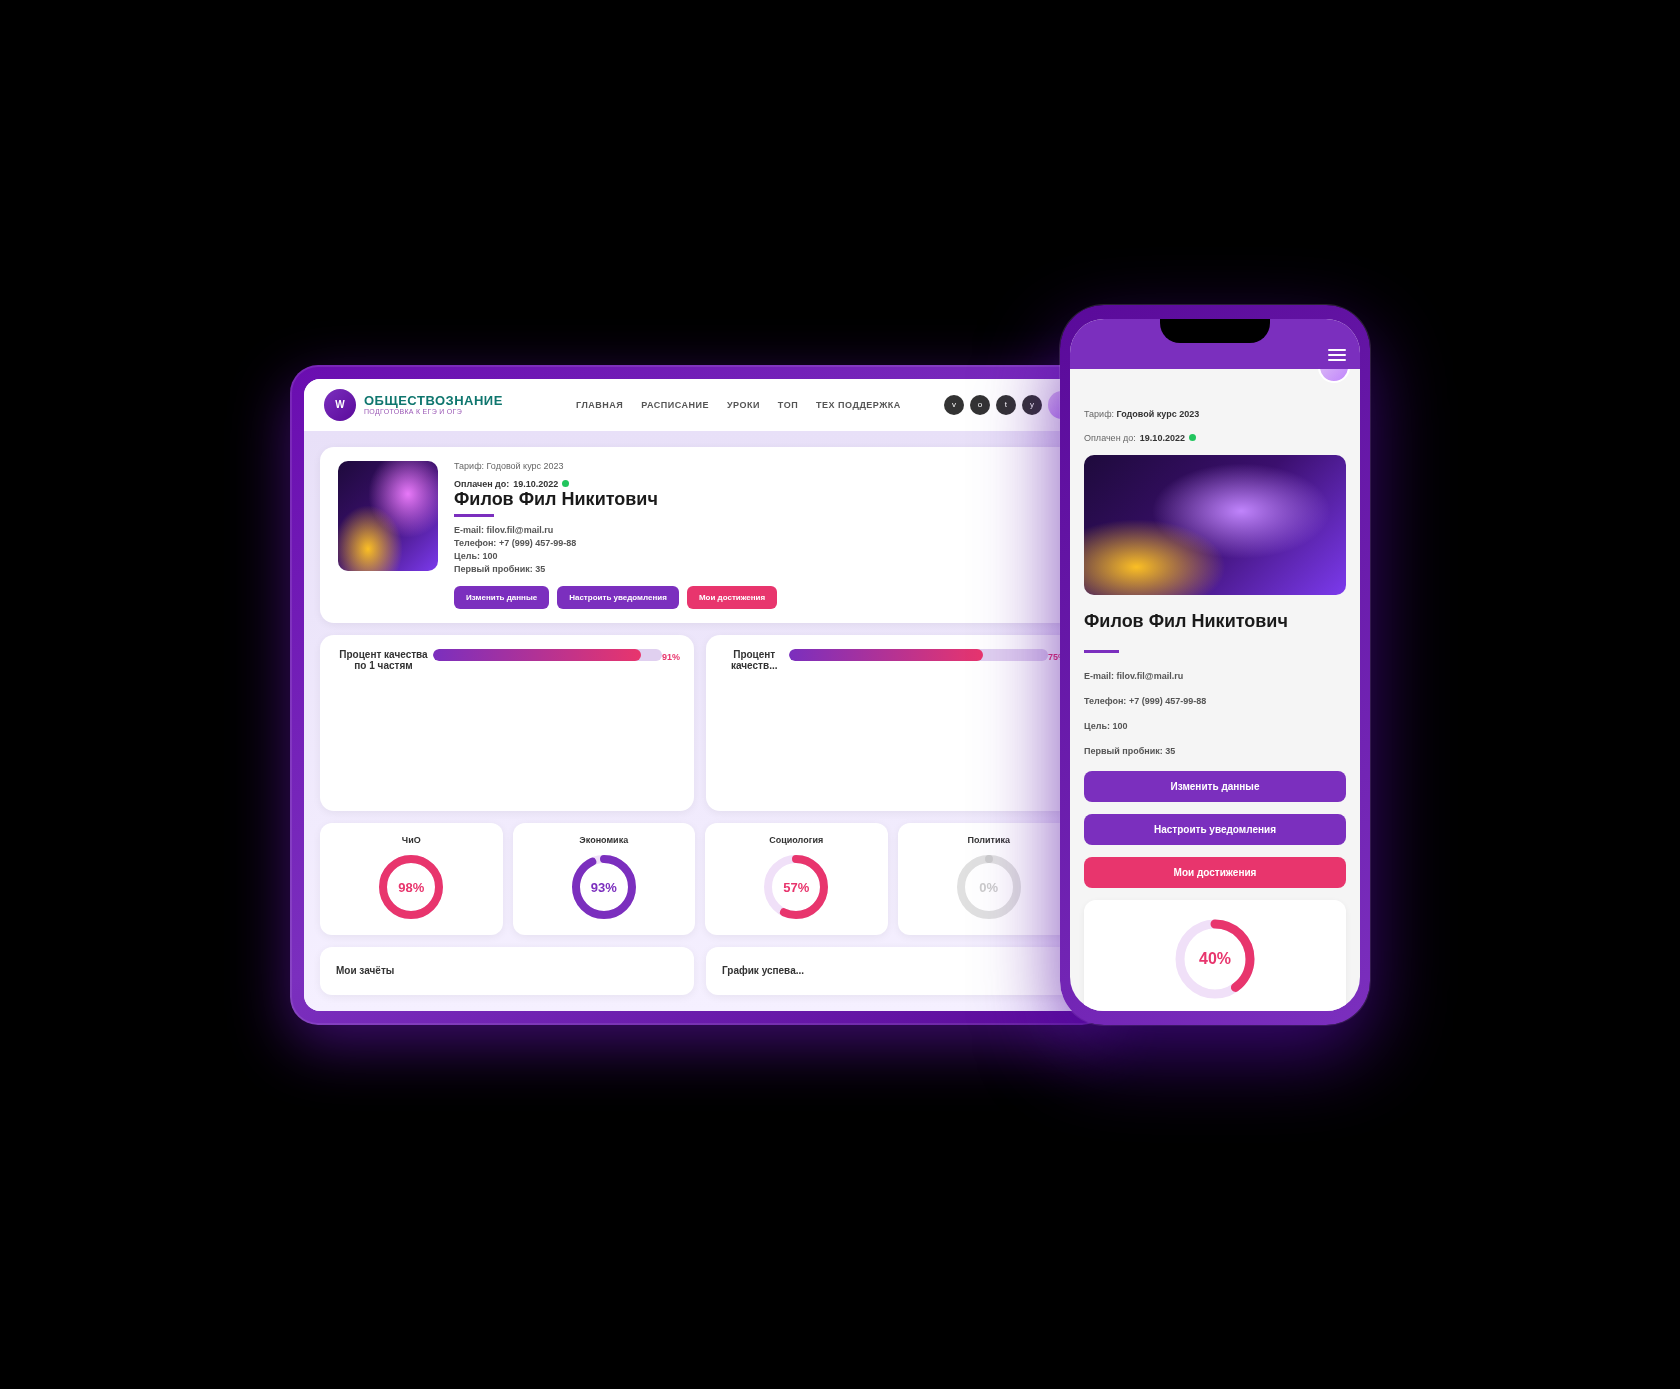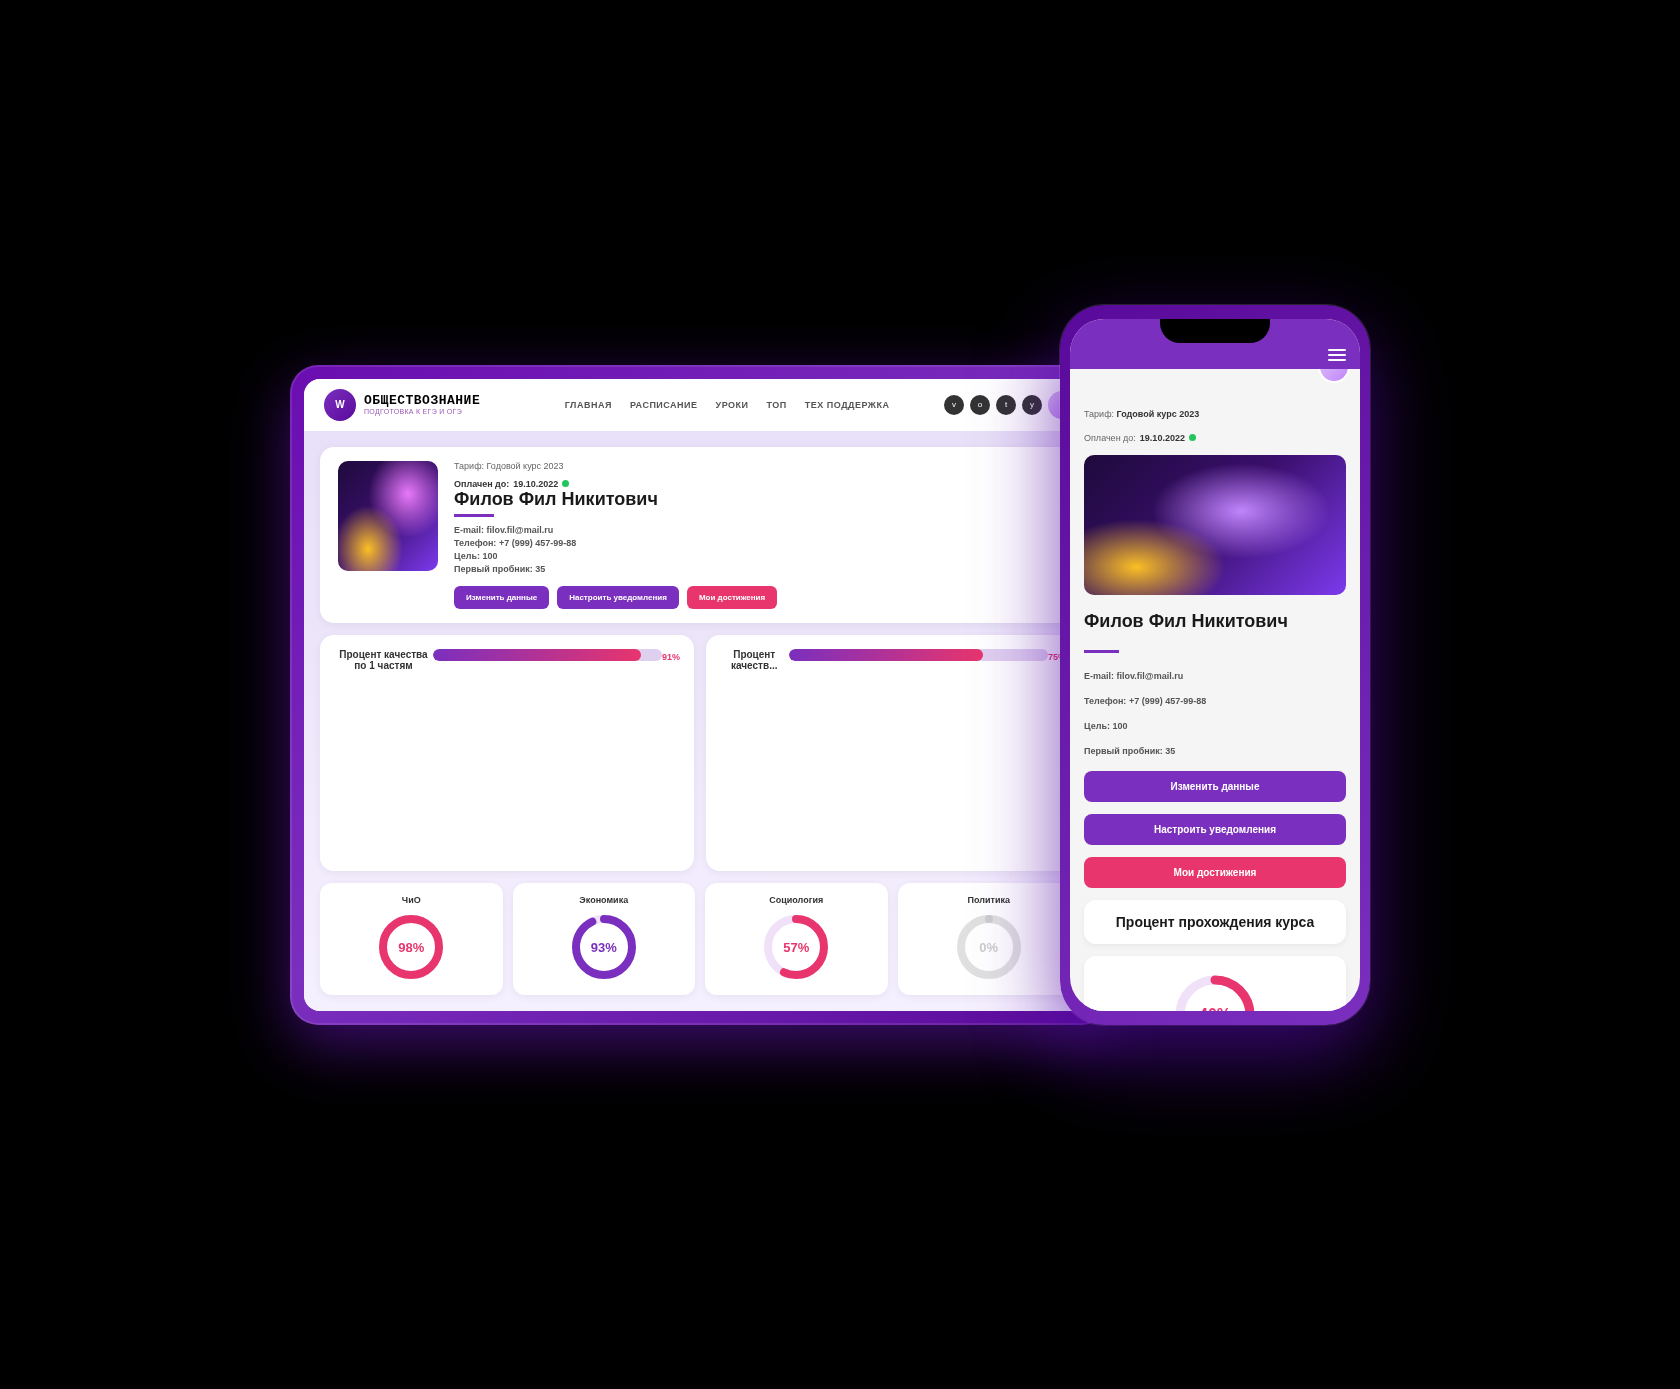--- a/index.html
+++ b/index.html
@@ -81,24 +81,23 @@
     }
 
     .logo-text {
       display: flex;
       flex-direction: column;
     }
 
     .logo-title {
       font-size: 13px;
       font-weight: 900;
-      color: #000000;
+      color: #0f766e;
       letter-spacing: 0.5px;
       line-height: 1.1;
-      font-family: Liberation Mono, monospace;
     }
 
     .logo-subtitle {
       font-size: 7px;
       color: #9b59b6;
       letter-spacing: 0.3px;
     }
 
     .nav-links {
       display: flex;
@@ -699,20 +698,24 @@
               <div class="donut-container">
                 <svg width="72" height="72" class="donut-svg">
                   <circle cx="36" cy="36" r="28" fill="none" stroke="#e0e0e0" stroke-width="8"></circle>
                   <circle cx="36" cy="36" r="28" fill="none" stroke="#ccc" stroke-width="8" stroke-dasharray="0 176" stroke-dashoffset="0" stroke-linecap="round"></circle>
                 </svg>
                 <div class="donut-text" style="color:#ccc;">0%</div>
               </div>
             </div>
           </div>
 
+          <div class="bottom-row">
+            <div class="bottom-card">Мои зачёты</div>
+            <div class="bottom-card">График успева...</div>
+          </div>
 
         </div>
       </div>
     </div>
   </div>
 
   <div class="phone-wrapper">
     <div class="phone-frame">
       <div class="phone-notch"></div>
       <div class="phone-screen">
@@ -763,21 +766,20 @@
             </div>
             <div class="phone-detail">
               <span>Первый пробник:</span>
               <span>35</span>
             </div>
 
             <button class="phone-btn-purple">Изменить данные</button>
             <button class="phone-btn-purple">Настроить уведомления</button>
             <button class="phone-btn-pink">Мои достижения</button>
 
-            <div class="phone-section-title">Процент прохождения курса</div>
 
             <div class="phone-donut-container">
               <div class="donut-container" style="width:90px;height:90px;">
                 <svg width="90" height="90" class="donut-svg">
                   <circle cx="45" cy="45" r="35" fill="none" stroke="#f0e0f8" stroke-width="9"></circle>
                   <circle cx="45" cy="45" r="35" fill="none" stroke="#e8356d" stroke-width="9" stroke-dasharray="88 220" stroke-dashoffset="0" stroke-linecap="round"></circle>
                 </svg>
                 <div class="donut-text" style="color:#e8356d; font-size:16px;">40%</div>
               </div>
             </div>

